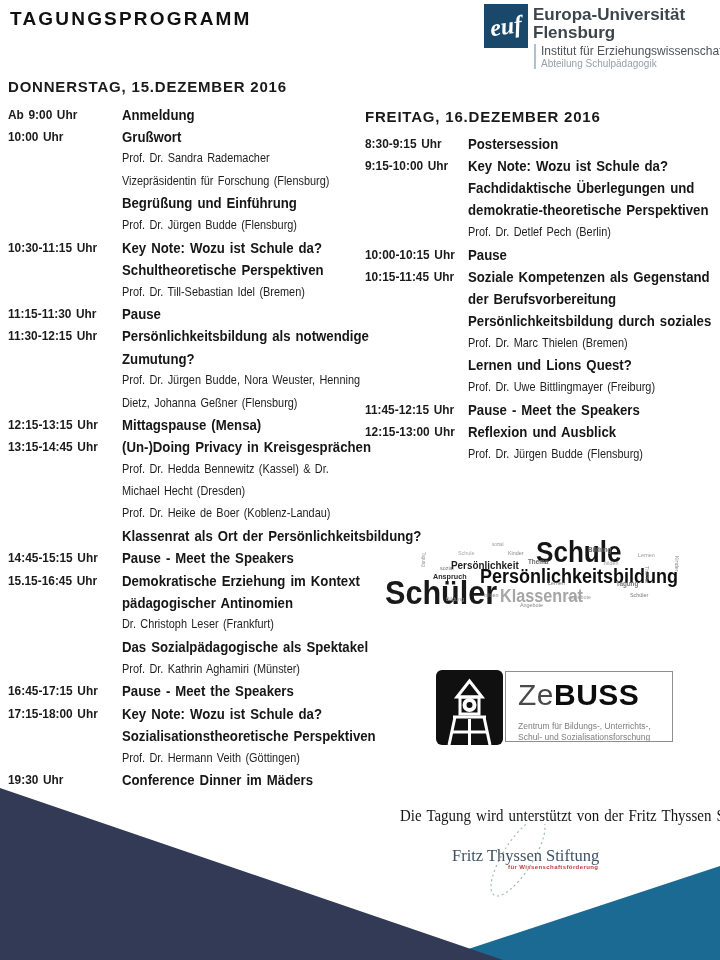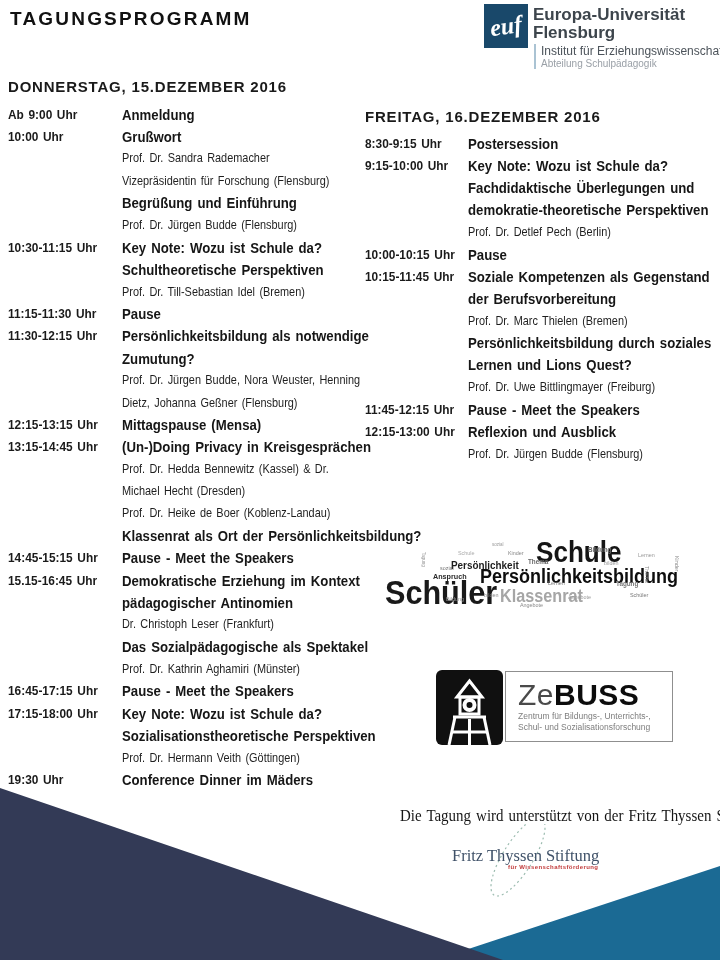--- a/index.html
+++ b/index.html
@@ -51,21 +51,21 @@
   
   .zebuss { position:absolute; left:436px; top:670px; height:75px; }
   .zebuss-tile { position:absolute; left:0; top:0; width:67px; height:75px; background:#101010; border-radius:6px; }
   .zebuss-box {
     position:absolute; left:69px; top:1px; width:168px; height:71px;
     background:#fff; border:1px solid #8f8f8f; box-sizing:border-box; padding:7px 0 0 12px;
   }
   .zebuss-name { font-size:30px; line-height:32px; letter-spacing:0.5px; }
   .zebuss-name .lt { font-weight:300; color:#4a4a4a;text-align:right; }
   .zebuss-name .bd { font-weight:700; color:#0c0c0c; }
-  .zebuss-sub { margin-top:0; font-size:8.5px; line-height:10.5px; color:#7e7e7e; white-space:nowrap; }
+  .zebuss-sub { margin-top:10px; font-size:8.5px; line-height:10.5px; color:#7e7e7e; white-space:nowrap; }
 
   
   .support-caption { position:absolute; left:400px; top:806px; font-size:17px; color:#161616; word-spacing:1.5px;font-family:Liberation Serif, serif; }
   .thyssen { position:absolute; left:440px; top:824px; width:180px; height:106px; }
   .thyssen-name {
     position:absolute; left:12px; top:22px; white-space:nowrap;
     font-family:"Liberation Serif", serif; font-size:16.5px; color:#3f5168;
   }
   .thyssen-sub {
     position:absolute; left:68px; top:40px; font-size:6px; letter-spacing:0.4px;
@@ -253,27 +253,27 @@
         <div class="prog-text"><span class="sx">Pause</span></div>
       </div>
       <div class="prog-row row-title">
         <div class="prog-time"><span class="sx">10:15-11:45 Uhr</span></div>
         <div class="prog-text"><span class="sx">Soziale Kompetenzen als Gegenstand</span></div>
       </div>
       <div class="prog-row row-title">
         <div class="prog-time"><span class="sx"></span></div>
         <div class="prog-text"><span class="sx">der Berufsvorbereitung</span></div>
       </div>
+      <div class="prog-row row-title">
+        <div class="prog-time"><span class="sx"></span></div>
+        <div class="prog-text"><span class="sx">Persönlichkeitsbildung durch soziales</span></div>
+      </div>
       <div class="prog-row row-speaker">
         <div class="prog-time"><span class="sx"></span></div>
         <div class="prog-text"><span class="sx">Prof. Dr. Marc Thielen (Bremen)</span></div>
-      </div>
-      <div class="prog-row row-title">
-        <div class="prog-time"><span class="sx"></span></div>
-        <div class="prog-text"><span class="sx">Persönlichkeitsbildung durch soziales</span></div>
       </div>
       <div class="prog-row row-title">
         <div class="prog-time"><span class="sx"></span></div>
         <div class="prog-text"><span class="sx">Lernen und Lions Quest?</span></div>
       </div>
       <div class="prog-row row-speaker">
         <div class="prog-time"><span class="sx"></span></div>
         <div class="prog-text"><span class="sx">Prof. Dr. Uwe Bittlingmayer (Freiburg)</span></div>
       </div>
       <div class="prog-row row-title">

